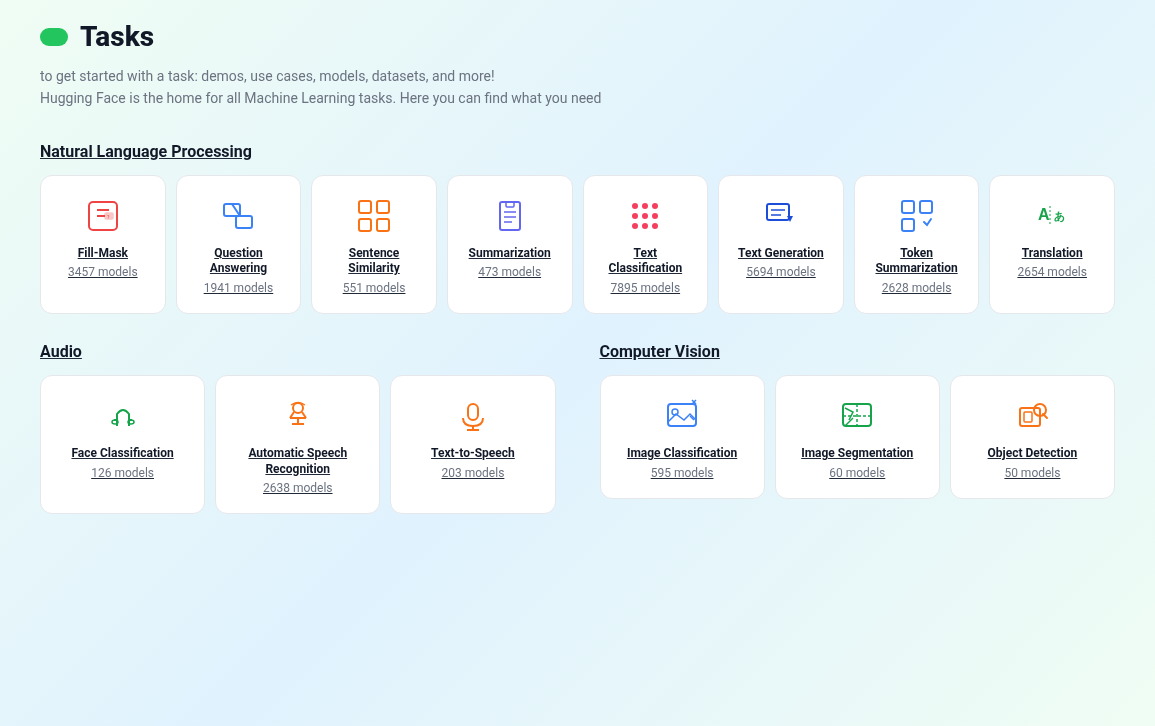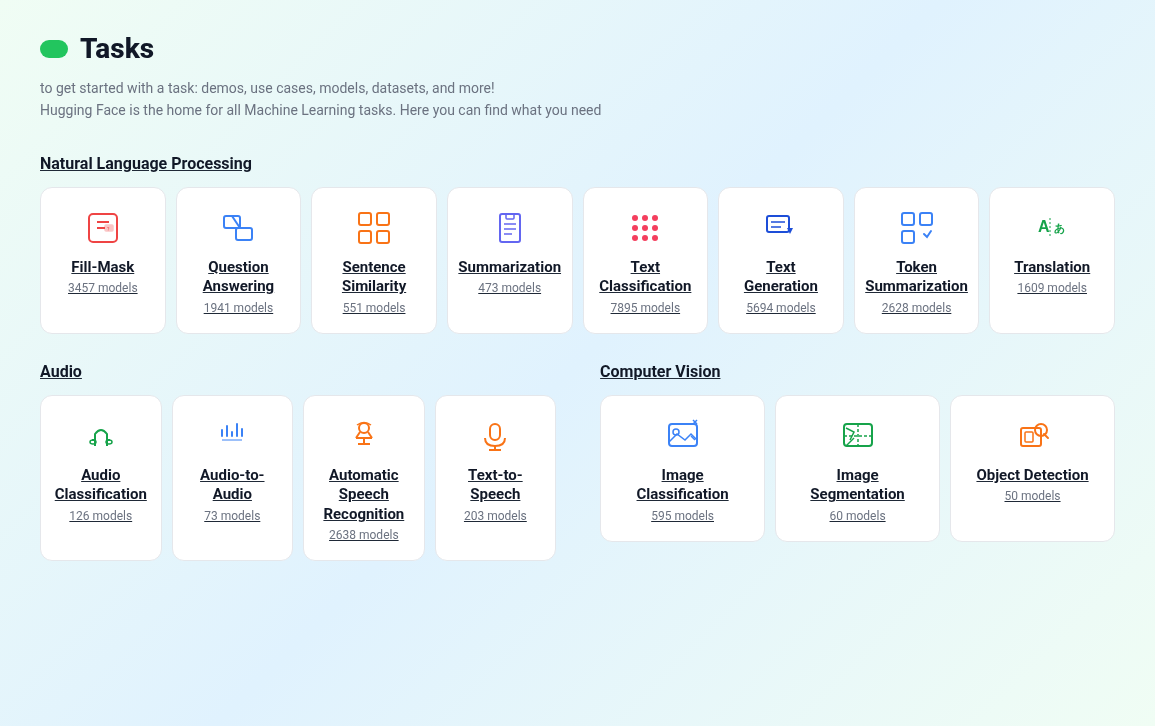--- a/index.html
+++ b/index.html
@@ -5,21 +5,21 @@
     * { box-sizing: border-box; margin: 0; padding: 0; }
     body {
       font-family: -apple-system, BlinkMacSystemFont, 'Segoe UI', Roboto, sans-serif;
       background: linear-gradient(135deg, #f0fdf4 0%, #e0f2fe 50%, #f0fdf4 100%);
       min-height: 726px;
       color: #1f2937;
     }
     .page {
       max-width: 1155px;
       margin: 0 auto;
-      padding: 32px 40px;
+      padding: 20px 40px;
     }
     .header {
       margin-bottom: 32px;
     }
     .title-row {
       display: flex;
       align-items: center;
       gap: 12px;
       margin-bottom: 12px;
     }
@@ -73,21 +73,21 @@
     .card-icon {
       width: 40px;
       height: 40px;
       display: flex;
       align-items: center;
       justify-content: center;
       margin-bottom: 10px;
       font-size: 28px;
     }
     .card-name {
-      font-size: 15px;
+      font-size: 12px;
       font-weight: 700;
       color: #111827;
       line-height: 1.3;
       margin-bottom: 4px;
     }
     .card-count {
       font-size: 12px;
       color: #6b7280;
     }
     .two-sections {
@@ -223,21 +223,21 @@
 
       <div class="card">
         <div class="card-icon icon-green">
           <svg width="36" height="36" viewBox="0 0 36 36" fill="none">
             <text x="4" y="22" font-size="16" fill="#16a34a" font-family="sans-serif" font-weight="bold">A</text>
             <text x="20" y="22" font-size="11" fill="#16a34a" font-family="sans-serif" font-weight="bold">あ</text>
             <line x1="16" y1="8" x2="16" y2="28" stroke="#16a34a" stroke-width="1" stroke-dasharray="2,2"></line>
           </svg>
         </div>
         <div class="card-name">Translation</div>
-        <div class="card-count">1609 models</div>
+        <div class="card-count">2654 models</div>
       </div>
 
     </div>
   </div>
 
   <div class="two-sections">
 
     <div class="section">
       <div class="section-title">Audio</div>
       <div class="cards-row">
@@ -245,38 +245,24 @@
         <div class="card">
           <div class="card-icon icon-green">
             <svg width="36" height="36" viewBox="0 0 36 36" fill="none">
               <path d="M12 28 L12 16 Q18 8 24 16 L24 28" stroke="#16a34a" stroke-width="2" fill="none"></path>
               <line x1="9" y1="22" x2="12" y2="22" stroke="#16a34a" stroke-width="2"></line>
               <line x1="24" y1="22" x2="27" y2="22" stroke="#16a34a" stroke-width="2"></line>
               <ellipse cx="10" cy="24" rx="3" ry="2" stroke="#16a34a" stroke-width="1.5" fill="none"></ellipse>
               <ellipse cx="26" cy="24" rx="3" ry="2" stroke="#16a34a" stroke-width="1.5" fill="none"></ellipse>
             </svg>
           </div>
-          <div class="card-name">Audio Classification</div>
+          <div class="card-name">Face Classification</div>
           <div class="card-count">126 models</div>
         </div>
 
-        <div class="card">
-          <div class="card-icon icon-blue">
-            <svg width="36" height="36" viewBox="0 0 36 36" fill="none">
-              <line x1="8" y1="18" x2="8" y2="12" stroke="#3b82f6" stroke-width="2" stroke-linecap="round"></line>
-              <line x1="13" y1="18" x2="13" y2="8" stroke="#3b82f6" stroke-width="2" stroke-linecap="round"></line>
-              <line x1="18" y1="18" x2="18" y2="14" stroke="#3b82f6" stroke-width="2" stroke-linecap="round"></line>
-              <line x1="23" y1="18" x2="23" y2="6" stroke="#3b82f6" stroke-width="2" stroke-linecap="round"></line>
-              <line x1="28" y1="18" x2="28" y2="11" stroke="#3b82f6" stroke-width="2" stroke-linecap="round"></line>
-              <line x1="8" y1="22" x2="28" y2="22" stroke="#3b82f6" stroke-width="1"></line>
-            </svg>
-          </div>
-          <div class="card-name">Audio-to-Audio</div>
-          <div class="card-count">73 models</div>
-        </div>
 
         <div class="card">
           <div class="card-icon icon-orange">
             <svg width="36" height="36" viewBox="0 0 36 36" fill="none">
               <circle cx="18" cy="10" r="5" stroke="#f97316" stroke-width="2" fill="none"></circle>
               <line x1="14" y1="14" x2="10" y2="20" stroke="#f97316" stroke-width="2"></line>
               <line x1="22" y1="14" x2="26" y2="20" stroke="#f97316" stroke-width="2"></line>
               <line x1="10" y1="20" x2="26" y2="20" stroke="#f97316" stroke-width="2"></line>
               <line x1="18" y1="20" x2="18" y2="26" stroke="#f97316" stroke-width="2"></line>
               <line x1="12" y1="26" x2="24" y2="26" stroke="#f97316" stroke-width="2"></line>

